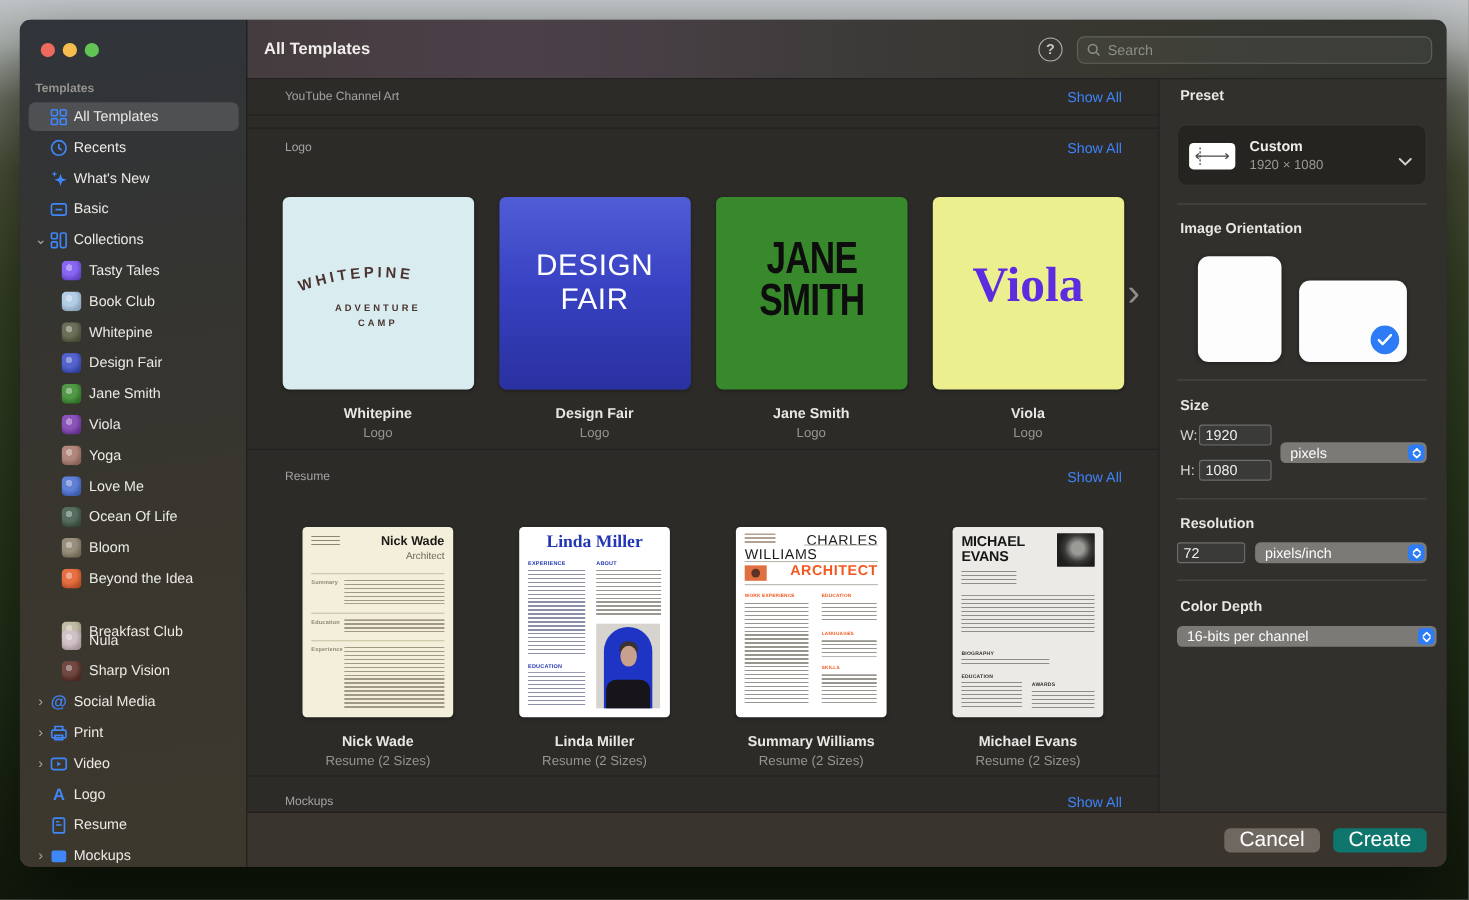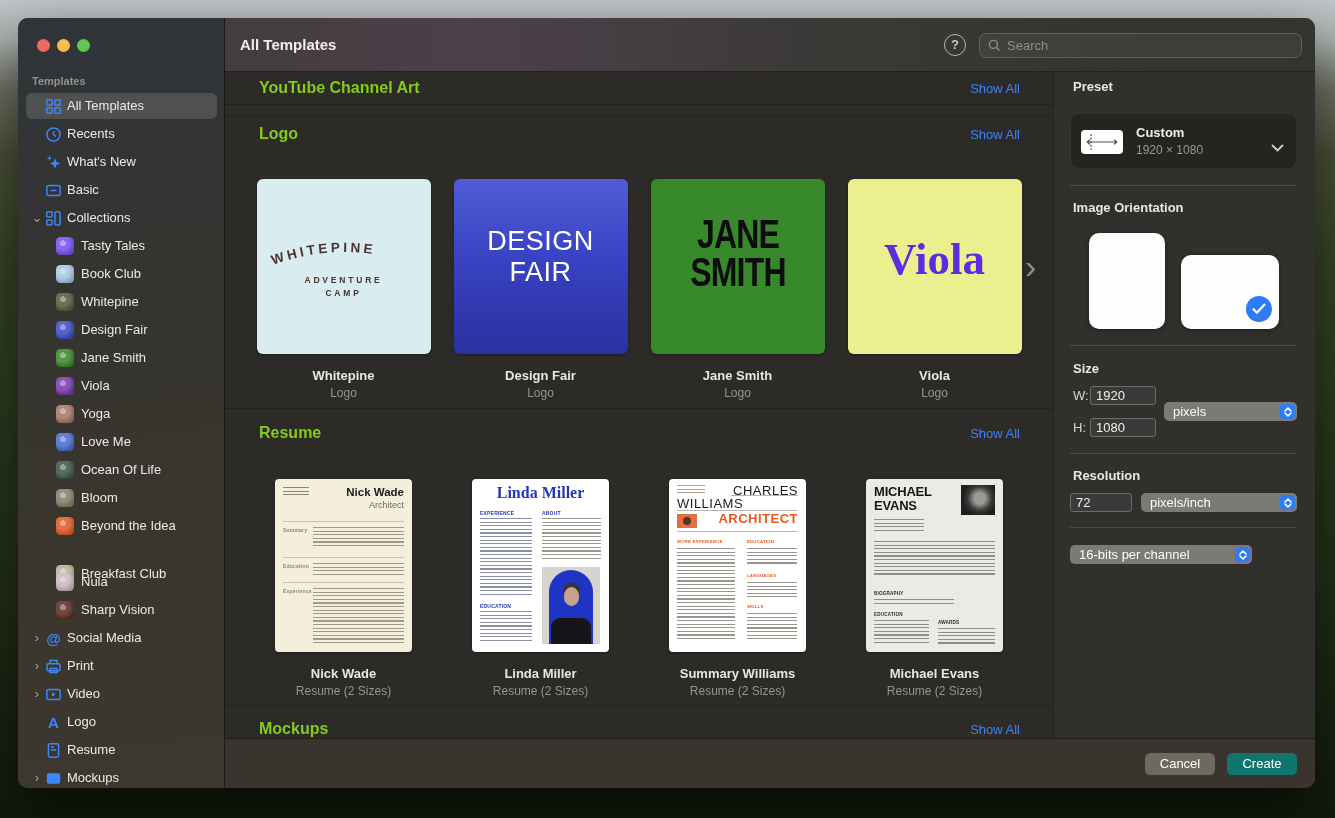--- a/index.html
+++ b/index.html
@@ -46,21 +46,21 @@
   .help-btn { position:absolute; left:719px; top:16px; width:22px; height:22px; border-radius:50%;
               border:1.5px solid #b3b4b0; color:#c8c9c5; font-size:13px; font-weight:700; text-align:center; line-height:19px; }
   .searchbox { position:absolute; left:754px; top:15px; width:323px; height:25px; border-radius:7px;
                border:1px solid #5f625c; background:rgba(255,255,255,.05); display:flex; align-items:center; padding:10px 8px; }
   .searchbox svg { width:13px; height:13px; margin-right:6px; flex:none; }
   .searchbox input { flex:1; background:transparent; border:none; outline:none; font-size:13px; color:#e8e8e4; font-family:"Liberation Sans",sans-serif; }
   .searchbox input::placeholder { color:#8c8f89; }
   
   .main { position:absolute; left:207px; top:54px; width:828px; height:716px; background:#2c2b28; }
   .sec-head { position:absolute; left:34px; right:33px; height:24px; display:flex; justify-content:space-between; align-items:center; }
-  .sec-title { font-size:16px; font-weight:700; color:#84cc16; }
+  .sec-title { font-size:11px; font-weight:400; color:#a3a3a3; }
   .show-all { font-size:13px; color:#3f82f7; }
   .hdiv { position:absolute; left:0; width:828px; height:1px; background:#232220; }
   .cell { position:absolute; width:197px; text-align:center; }
   .card-art { margin:0 auto; border-radius:6px; position:relative; overflow:hidden; box-shadow:0 1px 3px rgba(0,0,0,.3); }
   .logo-art { width:174px; height:175px; }
   .res-art { width:137px; height:173px; border-radius:4px; }
   .card-title { margin-top:14px; font-size:13px; font-weight:700; color:#e9e7e4; }
   .card-sub { margin-top:3px; font-size:12px; color:#96948f; }
   .next-chev { position:absolute; left:800px; top:176px; width:24px; height:36px; color:#8f8d89; font-size:34px; line-height:36px; font-weight:300; }
   
@@ -117,21 +117,21 @@
   .fld-label { position:absolute; font-size:13px; color:#d7d5d1; }
   .tinput { position:absolute; height:19px; background:#3a3a38; border:1px solid #6e6c68; border-radius:3px;
             color:#f0f0ee; font-size:13px; font-family:"Liberation Sans",sans-serif; padding:0 5px; outline:none; }
   .dd { position:absolute; height:19px; background:#7b7a76; border-radius:5px; color:#fcfcfa; font-size:13px; line-height:19px; padding-left:9px; }
   .dd .stepper { position:absolute; right:2px; top:2px; width:15px; height:15px; border-radius:4px; background:#2d7cf6; }
   .dd .stepper svg { position:absolute; left:2.5px; top:2.5px; }
   
   .bottombar { position:absolute; left:207px; top:720px; width:1090px; height:50px;
                background:rgba(58,54,46,.97); border-top:1px solid rgba(0,0,0,.4);
                display:flex; align-items:center; justify-content:flex-end; gap:12px; padding-right:18px; }
-  .btn { height:22px; min-width:70px; border:none; border-radius:5.5px; font-size:13px; color:#fff;
+  .btn { height:22px; min-width:70px; border:none; border-radius:5.5px; font-size:19px; color:#fff;
          font-family:"Liberation Sans",sans-serif; padding:0 14px; }
   .btn.cancel { background:#6f6861; }
   .btn.create { background:#0f766e; font-weight:400;text-align:center; }
 </style>
 </head>
 <body>
 
 <div class="window">
 
   <div class="sidebar">
@@ -503,21 +503,21 @@
       <span>pixels/inch</span>
       <span class="stepper">
         <svg width="10" height="10" viewBox="0 0 10 10" fill="none" stroke="#fff" stroke-width="1.6" stroke-linecap="round" stroke-linejoin="round">
             <path d="M2 4l3-3 3 3M2 6l3 3 3-3"></path>
           </svg>
       </span>
     </div>
 
     <div class="p-div" style="top:455px"></div>
     <div class="p-label" style="top:471px">Color Depth</div>
-    <div class="dd" style="left:16px; top:473px; width:182px">
+    <div class="dd" style="left:16px; top:497px; width:236px">
       <span>16-bits per channel</span>
       <span class="stepper">
         <svg width="10" height="10" viewBox="0 0 10 10" fill="none" stroke="#fff" stroke-width="1.6" stroke-linecap="round" stroke-linejoin="round">
             <path d="M2 4l3-3 3 3M2 6l3 3 3-3"></path>
           </svg>
       </span>
     </div>
   </div>
 
   <div class="bottombar">

